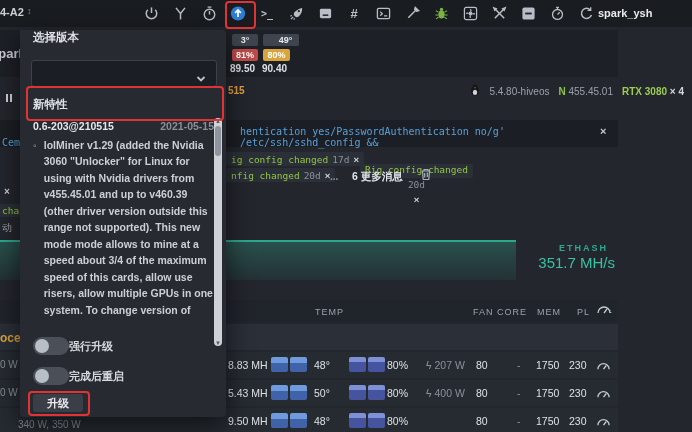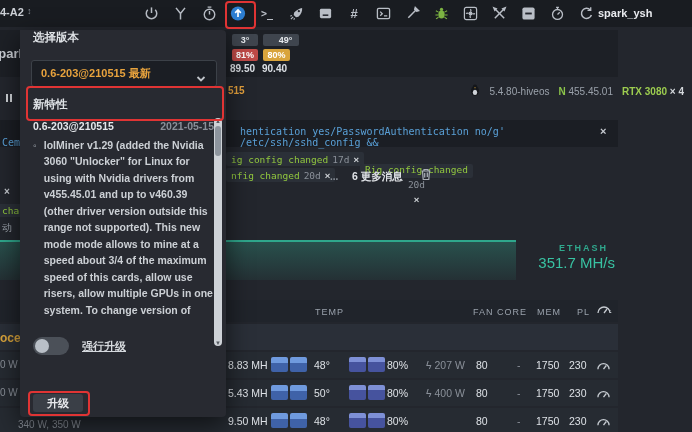--- a/index.html
+++ b/index.html
@@ -75,21 +75,21 @@
          line-height:16.5px;color:#ccd0d5;}
   #notes .nhead{display:flex;justify-content:space-between;margin-bottom:2px;}
   #notes .nver{color:#e4e7eb;font-weight:bold;font-size:10.5px;}
   #notes .ndate{color:#8a8f98;font-weight:bold;}
   #notes .bullet{display:flex;gap:7px;}
   #notes .dot{color:#9aa0a8;}
   
   #pp-scroll{left:194px;top:88px;width:8px;height:228px;background:#ced2d7;border-radius:4px;cursor:pointer;}
   #pp-scroll .arr{position:absolute;left:0;width:8px;font-size:6px;color:#555a61;text-align:center;}
   #pp-thumb{position:absolute;left:1px;top:8px;width:6px;height:30px;background:#8e959e;border-radius:3px;}
-  .toggle-row{position:absolute;left:13px;display:flex;align-items:center;gap:13px;text-decoration:underline;}
+  .toggle-row{position:absolute;left:13px;display:flex;align-items:center;}
   .toggle{width:36px;height:18px;border-radius:9px;background:#4b5058;position:relative;cursor:pointer;}
   .knob{position:absolute;left:2px;top:2px;width:14px;height:14px;border-radius:50%;background:#b9bfc7;}
   .tg-label{font-size:11px;font-weight:bold;color:#d7dade;}
   #upgrade-btn{position:absolute;left:13px;top:364px;width:50px;height:18px;background:#3a3f47;border:none;
                border-radius:3px;color:#e8eaee;font-size:11px;font-weight:bold;cursor:pointer;
                font-family:inherit;display:flex;align-items:center;justify-content:center;}
 </style>
 </head>
 <body>
 
@@ -348,21 +348,20 @@
           </svg>
         </span>
     </div>
     <span class="abs" id="worker-name">spark_ysh</span>
   </div>
 
   <div class="abs" id="popup">
     <div class="pp-h" style="top:0;">选择版本</div>
 
     <div class="abs" id="dropdown">
-      <span class="dv">0.6-203@210515 最新</span>
       <span id="dd-chev">
         <svg width="10" height="8" viewBox="0 0 10 8" fill="none" stroke="#c0c4ca" stroke-width="1.8">
             <path d="M1.5 2l3.5 3.5L8.5 2"></path>
           </svg>
       </span>
     </div>
 
     <div class="pp-h" style="top:67px;">新特性</div>
 
     <div class="abs" id="notes">
@@ -381,20 +380,26 @@
       <div id="pp-thumb"></div>
       <span class="arr" style="bottom:0;">▼</span>
     </div>
 
     <div class="toggle-row" style="top:307px;">
       <span class="toggle">
           <span class="knob"></span>
         </span>
       <span class="tg-label">强行升级</span>
     </div>
+    <div class="toggle-row" style="top:337px;">
+      <span class="toggle">
+          <span class="knob"></span>
+        </span>
+      <span class="tg-label">完成后重启</span>
+    </div>
 
     <button id="upgrade-btn">升级</button>
   </div>
 
   <div class="abs redbox" style="left:225px;top:1px;width:27px;height:24px;"></div>
   <div class="abs redbox" style="left:26px;top:86px;width:194px;height:31px;"></div>
   <div class="abs redbox" style="left:28px;top:391px;width:58px;height:21px;"></div>
 
 </div>
 

